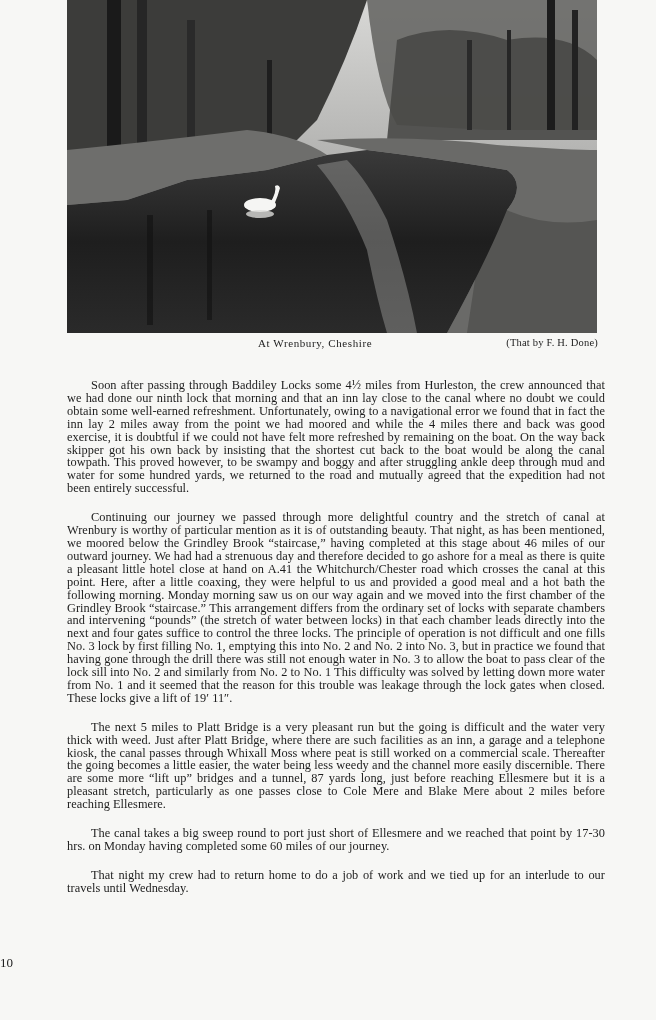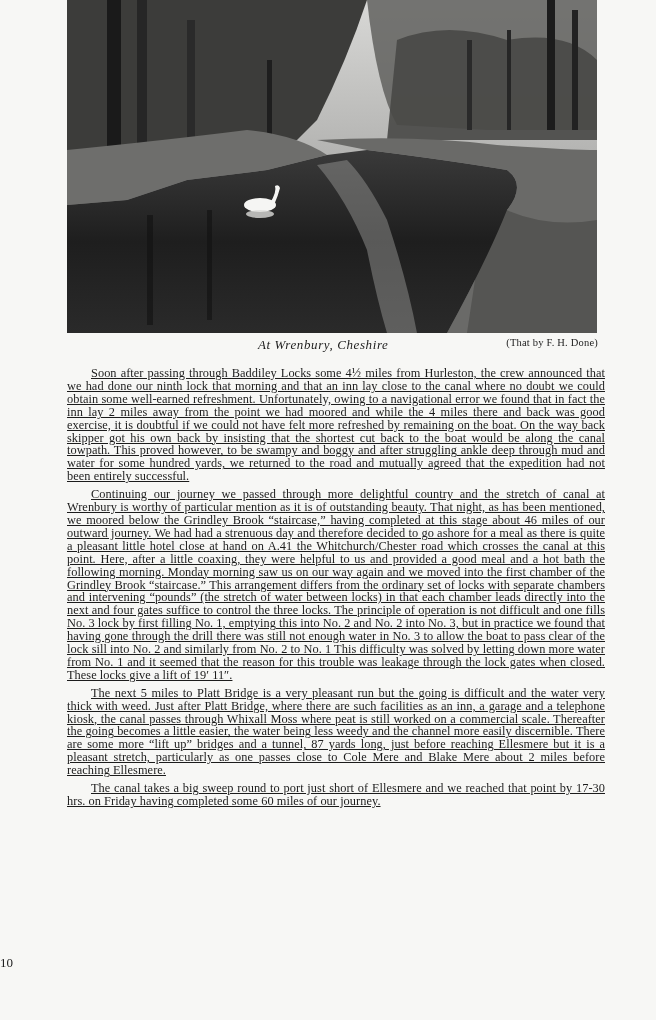--- a/index.html
+++ b/index.html
@@ -16,33 +16,33 @@
       left: 67px; top: 0; width: 530px; height: 333px;
       background: #2b2b2b;
       overflow: hidden;
     }
     .photo svg { display: block; width: 100%; height: 100%; }
     .caption {
       position: absolute; left: 0; top: 336px; width: 656px; height: 20px;
     }
     .caption-title {
       position: absolute; left: 258px; top: 1px;
-      font-style: italic; font-size: 13px; letter-spacing: 0.6px;
+      font-size: 11px; letter-spacing: 0.6px;
     }
     .caption-credit {
       position: absolute; right: 58px; top: 1px;
       font-size: 10.5px; letter-spacing: 0.2px;
     }
     .text {
       position: absolute; left: 67px; top: 363px; width: 538px;
       font-size: 12.35px; line-height: 12.9px;
       text-align: justify;
       letter-spacing: 0.05px;
     }
-    .text p { margin: 4px 0 5px 0; text-indent: 24px; text-decoration: underline; }
+    .text p { margin: 16px 0 5px 0; text-indent: 24px; }
     .page-num {
       position: absolute; left: 0; width: 656px; top: 955px;
       text-align: left; font-size: 13px;
     }
   </style>
 </head>
 <body>
 
 <div class="photo">
   <svg viewBox="0 0 530 333" preserveAspectRatio="none">
@@ -91,16 +91,17 @@
 
 <div class="caption">
   <span class="caption-title">At Wrenbury, Cheshire</span>
   <span class="caption-credit">(That by F. H. Done)</span>
 </div>
 
 <div class="text">
   <p>Soon after passing through Baddiley Locks some 4½ miles from Hurleston, the crew announced that we had done our ninth lock that morning and that an inn lay close to the canal where no doubt we could obtain some well-earned refreshment. Unfortunately, owing to a navigational error we found that in fact the inn lay 2 miles away from the point we had moored and while the 4 miles there and back was good exercise, it is doubtful if we could not have felt more refreshed by remaining on the boat. On the way back skipper got his own back by insisting that the shortest cut back to the boat would be along the canal towpath. This proved however, to be swampy and boggy and after struggling ankle deep through mud and water for some hundred yards, we returned to the road and mutually agreed that the expedition had not been entirely successful.</p>
   <p>Continuing our journey we passed through more delightful country and the stretch of canal at Wrenbury is worthy of particular mention as it is of outstanding beauty. That night, as has been mentioned, we moored below the Grindley Brook “staircase,” having completed at this stage about 46 miles of our outward journey. We had had a strenuous day and therefore decided to go ashore for a meal as there is quite a pleasant little hotel close at hand on A.41 the Whitchurch/Chester road which crosses the canal at this point. Here, after a little coaxing, they were helpful to us and provided a good meal and a hot bath the following morning. Monday morning saw us on our way again and we moved into the first chamber of the Grindley Brook “staircase.” This arrangement differs from the ordinary set of locks with separate chambers and intervening “pounds” (the stretch of water between locks) in that each chamber leads directly into the next and four gates suffice to control the three locks. The principle of operation is not difficult and one fills No. 3 lock by first filling No. 1, emptying this into No. 2 and No. 2 into No. 3, but in practice we found that having gone through the drill there was still not enough water in No. 3 to allow the boat to pass clear of the lock sill into No. 2 and similarly from No. 2 to No. 1 This difficulty was solved by letting down more water from No. 1 and it seemed that the reason for this trouble was leakage through the lock gates when closed. These locks give a lift of 19′ 11″.</p>
   <p>The next 5 miles to Platt Bridge is a very pleasant run but the going is difficult and the water very thick with weed. Just after Platt Bridge, where there are such facilities as an inn, a garage and a telephone kiosk, the canal passes through Whixall Moss where peat is still worked on a commercial scale. Thereafter the going becomes a little easier, the water being less weedy and the channel more easily discernible. There are some more “lift up” bridges and a tunnel, 87 yards long, just before reaching Ellesmere but it is a pleasant stretch, particularly as one passes close to Cole Mere and Blake Mere about 2 miles before reaching Ellesmere.</p>
-  <p>The canal takes a big sweep round to port just short of Ellesmere and we reached that point by 17-30 hrs. on Friday having completed some 60 miles of our journey.</p>
+  <p>The canal takes a big sweep round to port just short of Ellesmere and we reached that point by 17-30 hrs. on Monday having completed some 60 miles of our journey.</p>
+  <p>That night my crew had to return home to do a job of work and we tied up for an interlude to our travels until Wednesday.</p>
 </div>
 
 <div class="page-num">10</div>
 
 </body></html>

